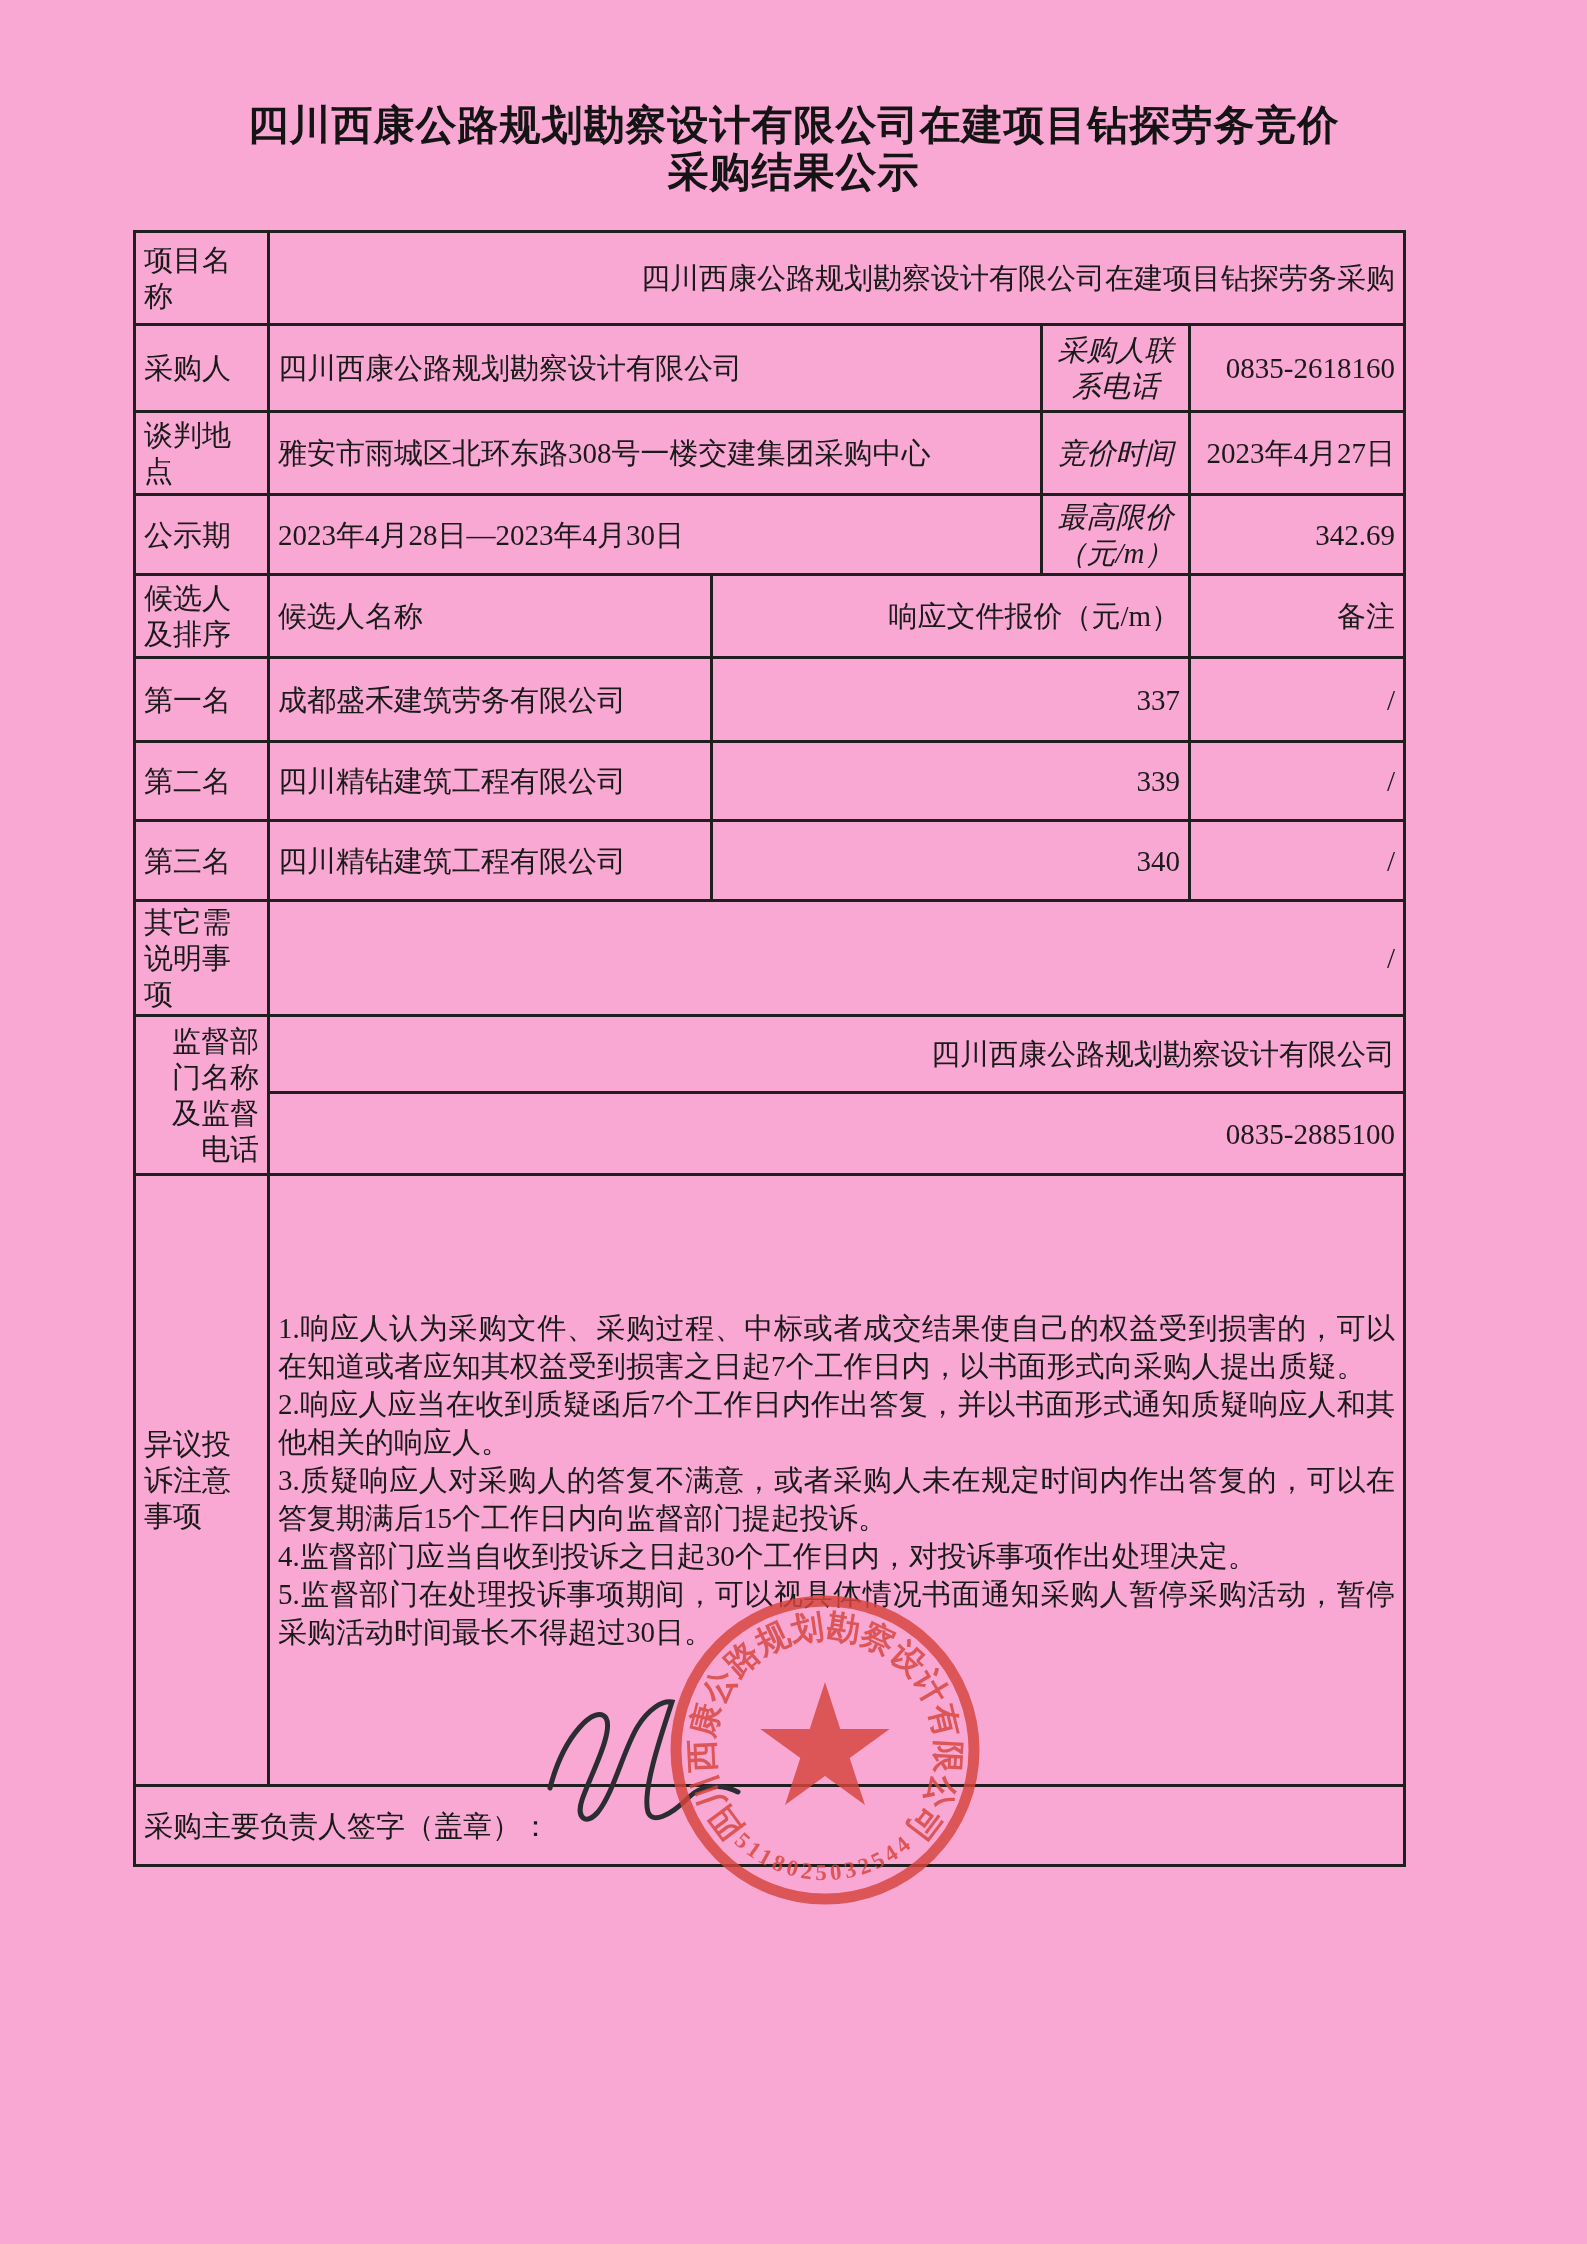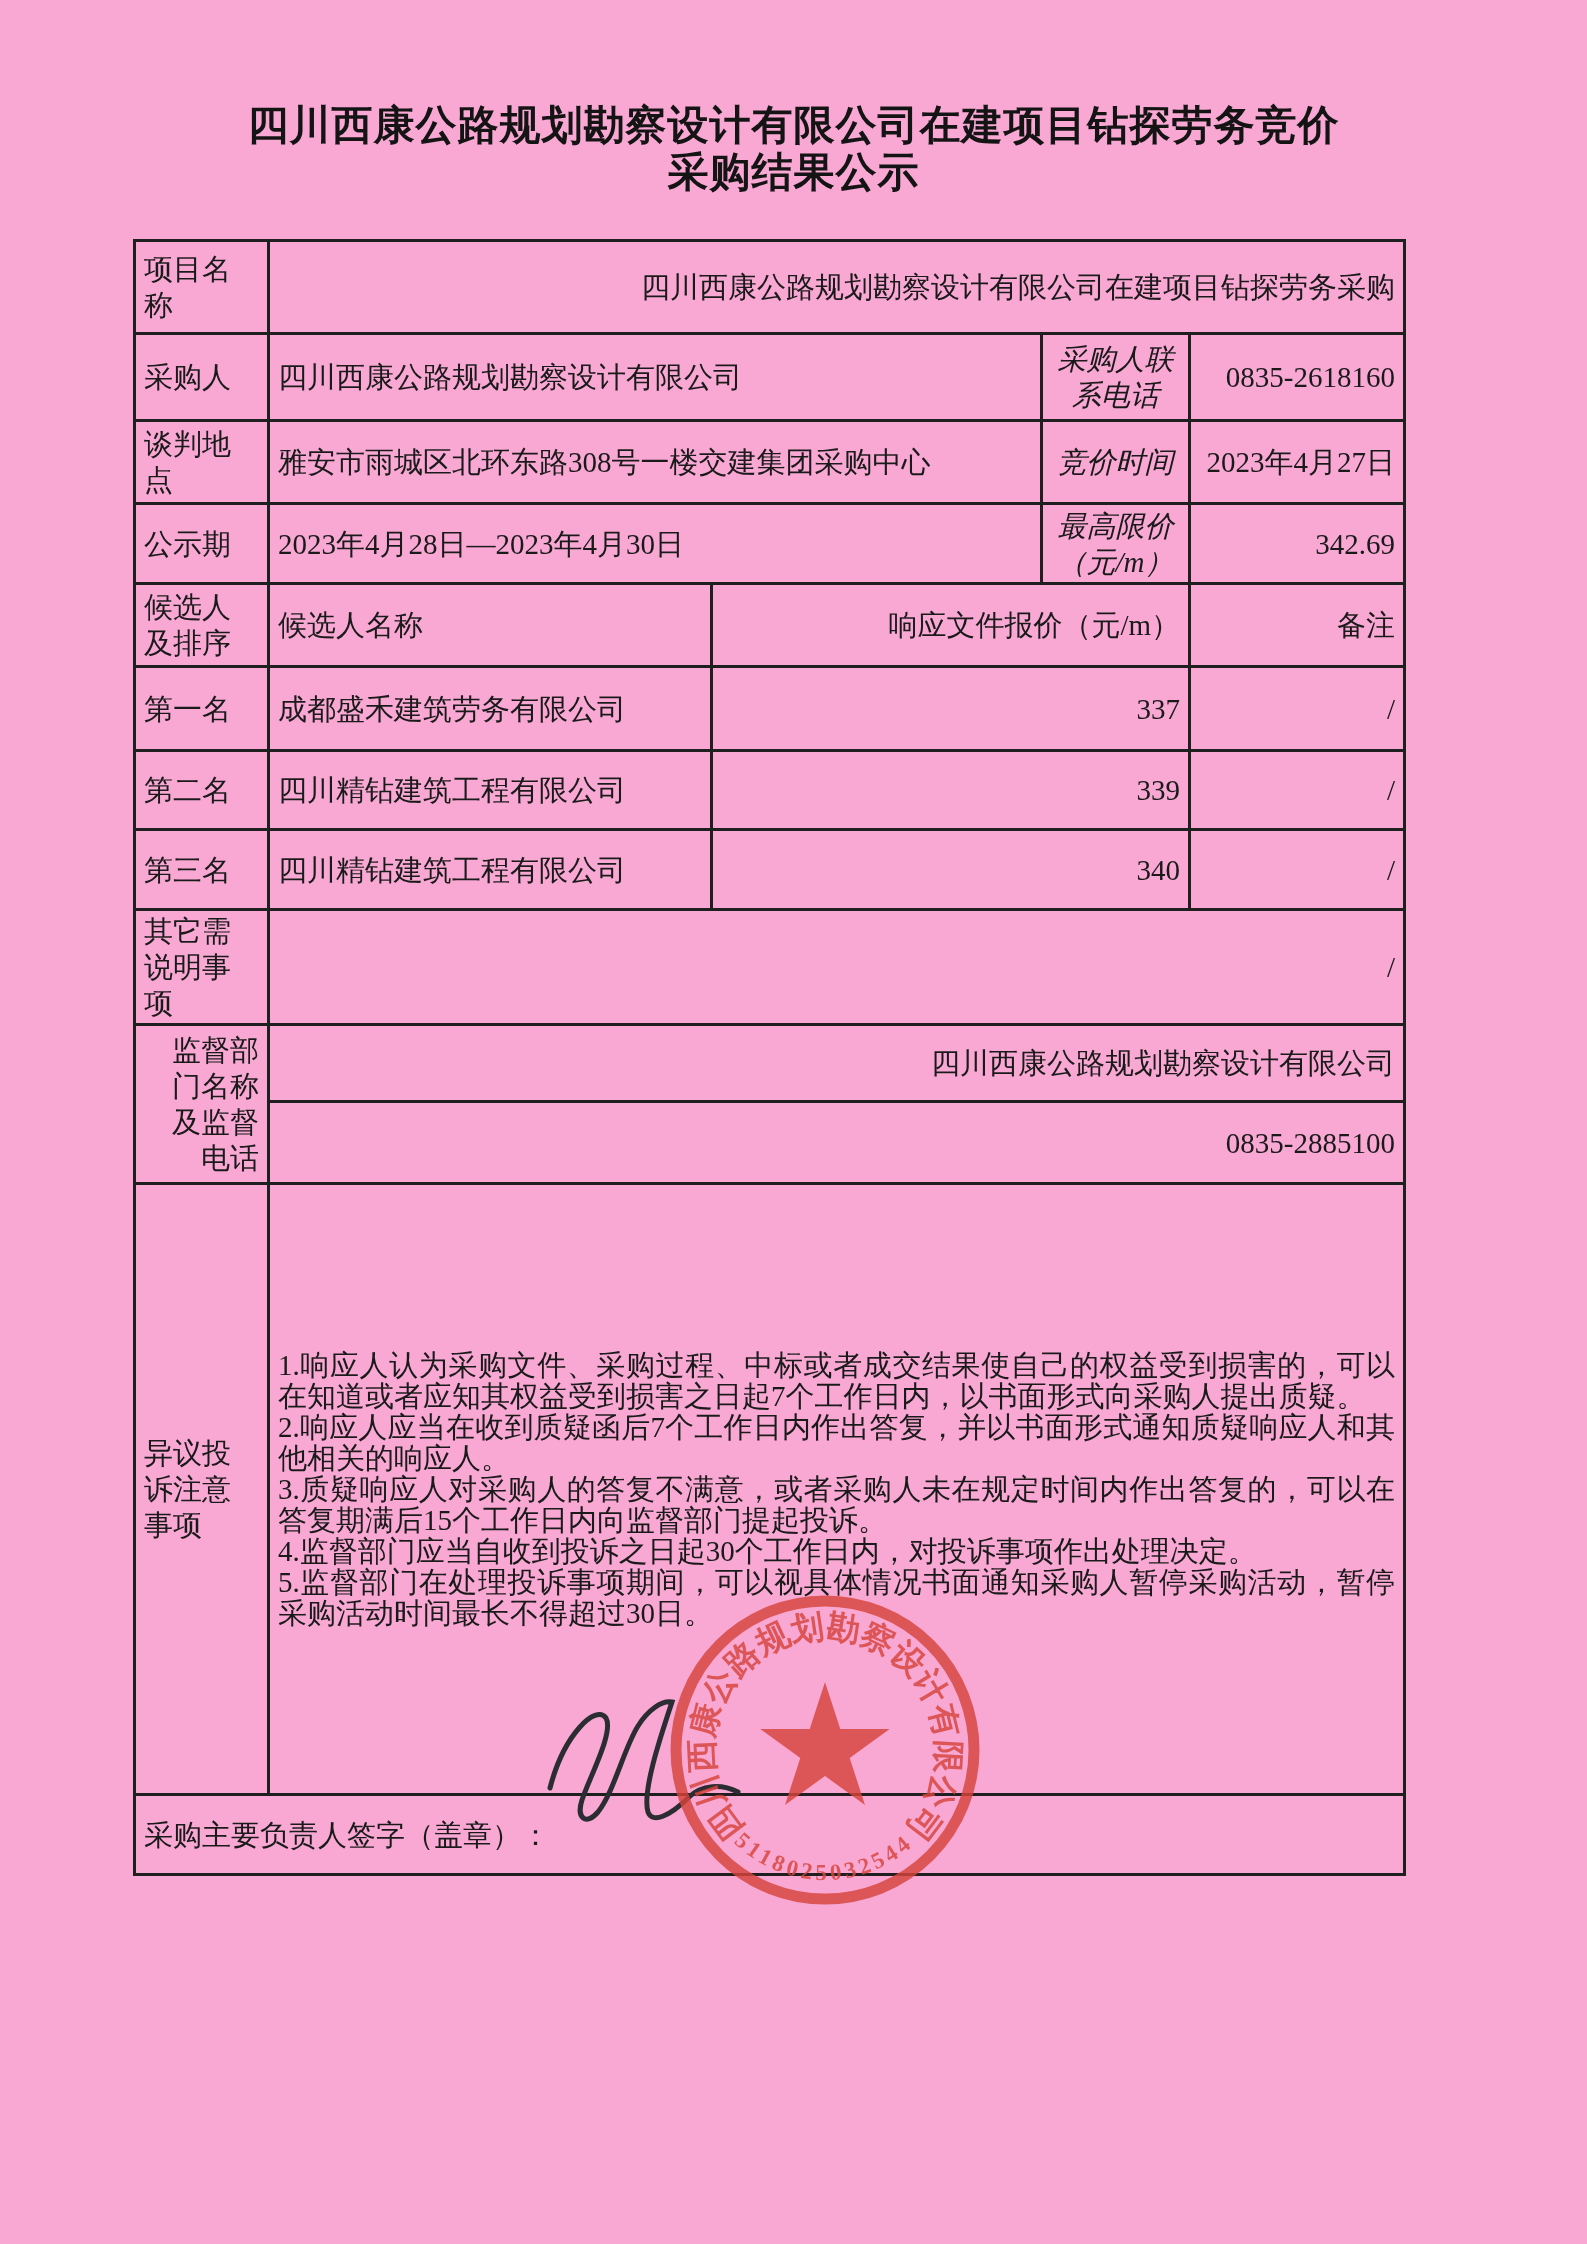--- a/index.html
+++ b/index.html
@@ -18,39 +18,39 @@
     font-weight: bold;
     font-size: 41px;
     line-height: 47px;
     letter-spacing: 1px;
     color: #141414;
   }
   table.announcement {
     border-collapse: collapse;
     table-layout: fixed;
     width: 1270px;
-    margin: 43px 0 0 133px;
+    margin: 34px 0 0 133px;
   }
   table.announcement td {
     border: 3px solid #1f1f1f;
     font-size: 29px;
     line-height: 36px;
     vertical-align: middle;
     padding: 2px 8px;
     word-break: break-all;
     color: #1a1a1a;
   }
   td.lab { padding-left: 7px; padding-right: 4px; text-align: left; }
   td.lab-center { padding-left: 4px; padding-right: 4px; text-align: right; }
   td.val-left { text-align: left; padding-left: 10px; }
   td.val-center { text-align: right; }
   td.sublab { text-align: center; padding-left: 4px; padding-right: 4px; font-style: italic; }
   td.name-header { text-align: left; padding-left: 38px; }
   td.objection-cell { text-align: left; padding-left: 12px; padding-right: 8px; }
-  .objection-item { margin: 0; text-align: justify; line-height: 31px; }
+  .objection-item { margin: 0; text-align: justify; line-height: 38px; }
   td.signature-cell { text-align: left; padding-left: 10px; }
   .seal-svg { position: absolute; left: 667px; top: 1592px; opacity: 0.82; }
   .seal-text { font-family: "Liberation Serif", "DejaVu Serif", serif; font-weight: bold; }
   .signature-svg { position: absolute; left: 540px; top: 1688px; }
 </style>
 </head>
 <body>
 
 <div class="sheet">
 

